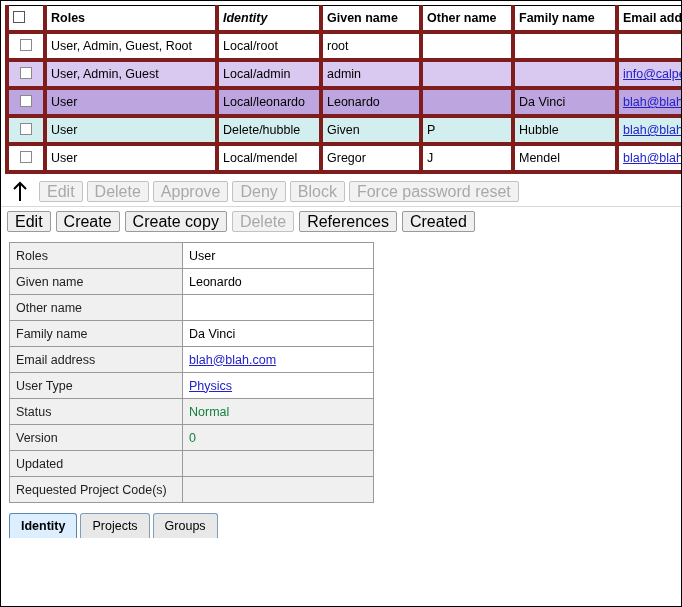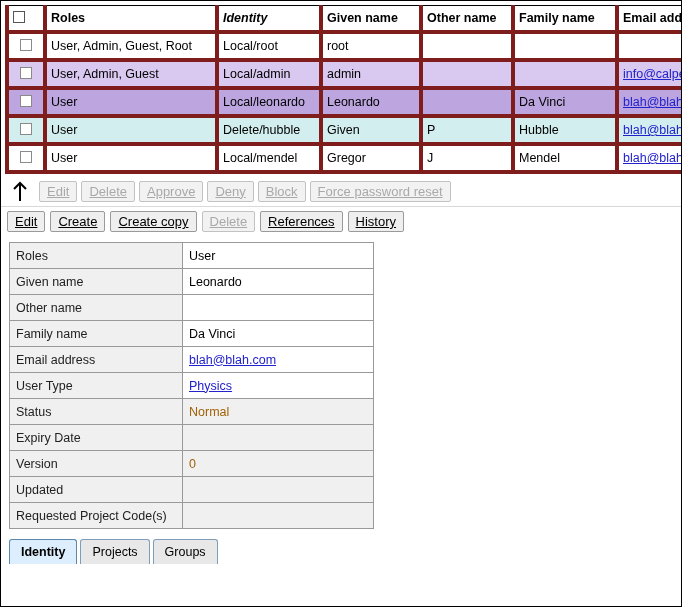--- a/index.html
+++ b/index.html
@@ -79,29 +79,28 @@
     padding: 6px 0 4px 10px;
   }
   .up-arrow {
     width: 18px;
     height: 22px;
     position: relative;
     margin-right: 6px;
   }
   .btn {
     font-family: "Liberation Sans", sans-serif;
-    font-size: 13px;
+    font-size: 16px;
     padding: 2px 7px;
     border: 1px solid #9a9a9a;
     background: #efefef;
     color: #000000;
     border-radius: 2px;
     line-height: 15px;
     cursor: pointer;
-    text-decoration: underline;
   }
   .btn.disabled {
     color: #a9a9a9;
     border-color: #c2c2c2;
     background: #f2f2f2;
     cursor: default;
   }
 
   .toolbar2 {
     display: flex;
@@ -127,21 +126,21 @@
   }
   td.lbl {
     width: 160px;
     background: #f0f0f0;
     color: #222222;
   }
   td.val {
     width: 178px;
     background: #ffffff;
   }
-  td.val.readonly { background: #f0f0f0; color: #a16207; }
+  td.val.readonly { background: #f0f0f0; color: #15803d; }
   td.val.pwdcell { background: #fdfbe6; padding: 4px 6px; }
   .pwd-input {
     width: 158px;
     height: 16px;
     border: 1px solid #9b9b9b;
     background: #ffffff;
     font-size: 10px;
     letter-spacing: 0.5px;
     color: #333;
     padding: 1px 3px;
@@ -259,21 +258,21 @@
     <button class="btn disabled">Block</button>
     <button class="btn disabled">Force password reset</button>
   </div>
 
   <div class="toolbar2">
     <button class="btn">Edit</button>
     <button class="btn">Create</button>
     <button class="btn">Create copy</button>
     <button class="btn disabled">Delete</button>
     <button class="btn">References</button>
-    <button class="btn">History</button>
+    <button class="btn">Created</button>
   </div>
 
   <div class="detail-wrap">
     <table class="detail">
       <tbody>
         <tr>
           <td class="lbl">Roles</td>
           <td class="val">User</td>
         </tr>
         <tr>
@@ -292,24 +291,20 @@
           <td class="lbl">Email address</td>
           <td class="val"><a class="lnk">blah@blah.com</a></td>
         </tr>
         <tr>
           <td class="lbl">User Type</td>
           <td class="val"><a class="lnk">Physics</a></td>
         </tr>
         <tr>
           <td class="lbl">Status</td>
           <td class="val readonly">Normal</td>
-        </tr>
-        <tr>
-          <td class="lbl">Expiry Date</td>
-          <td class="val readonly"></td>
         </tr>
         <tr>
           <td class="lbl">Version</td>
           <td class="val readonly">0</td>
         </tr>
         <tr>
           <td class="lbl">Updated</td>
           <td class="val readonly"></td>
         </tr>
         <tr>

